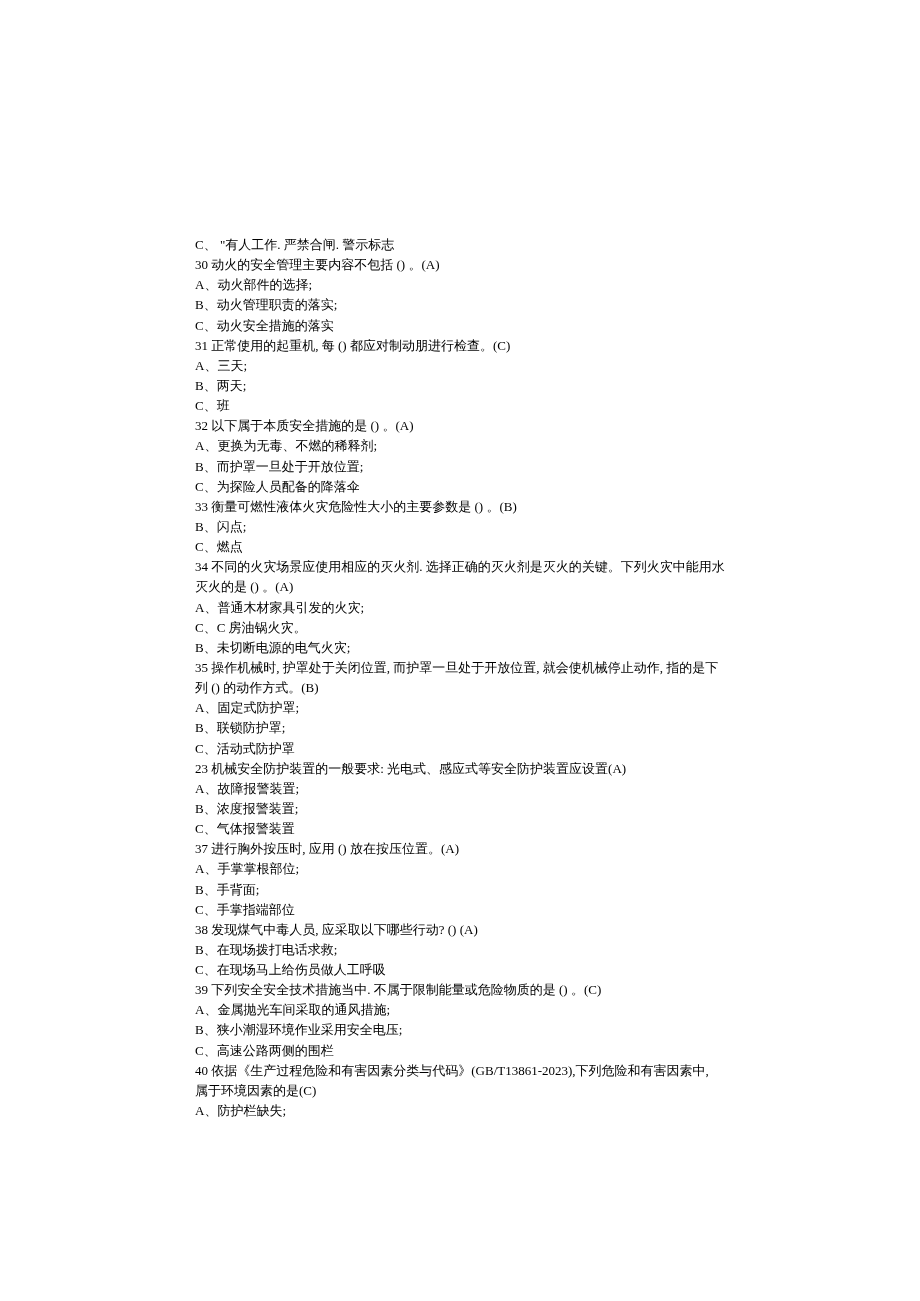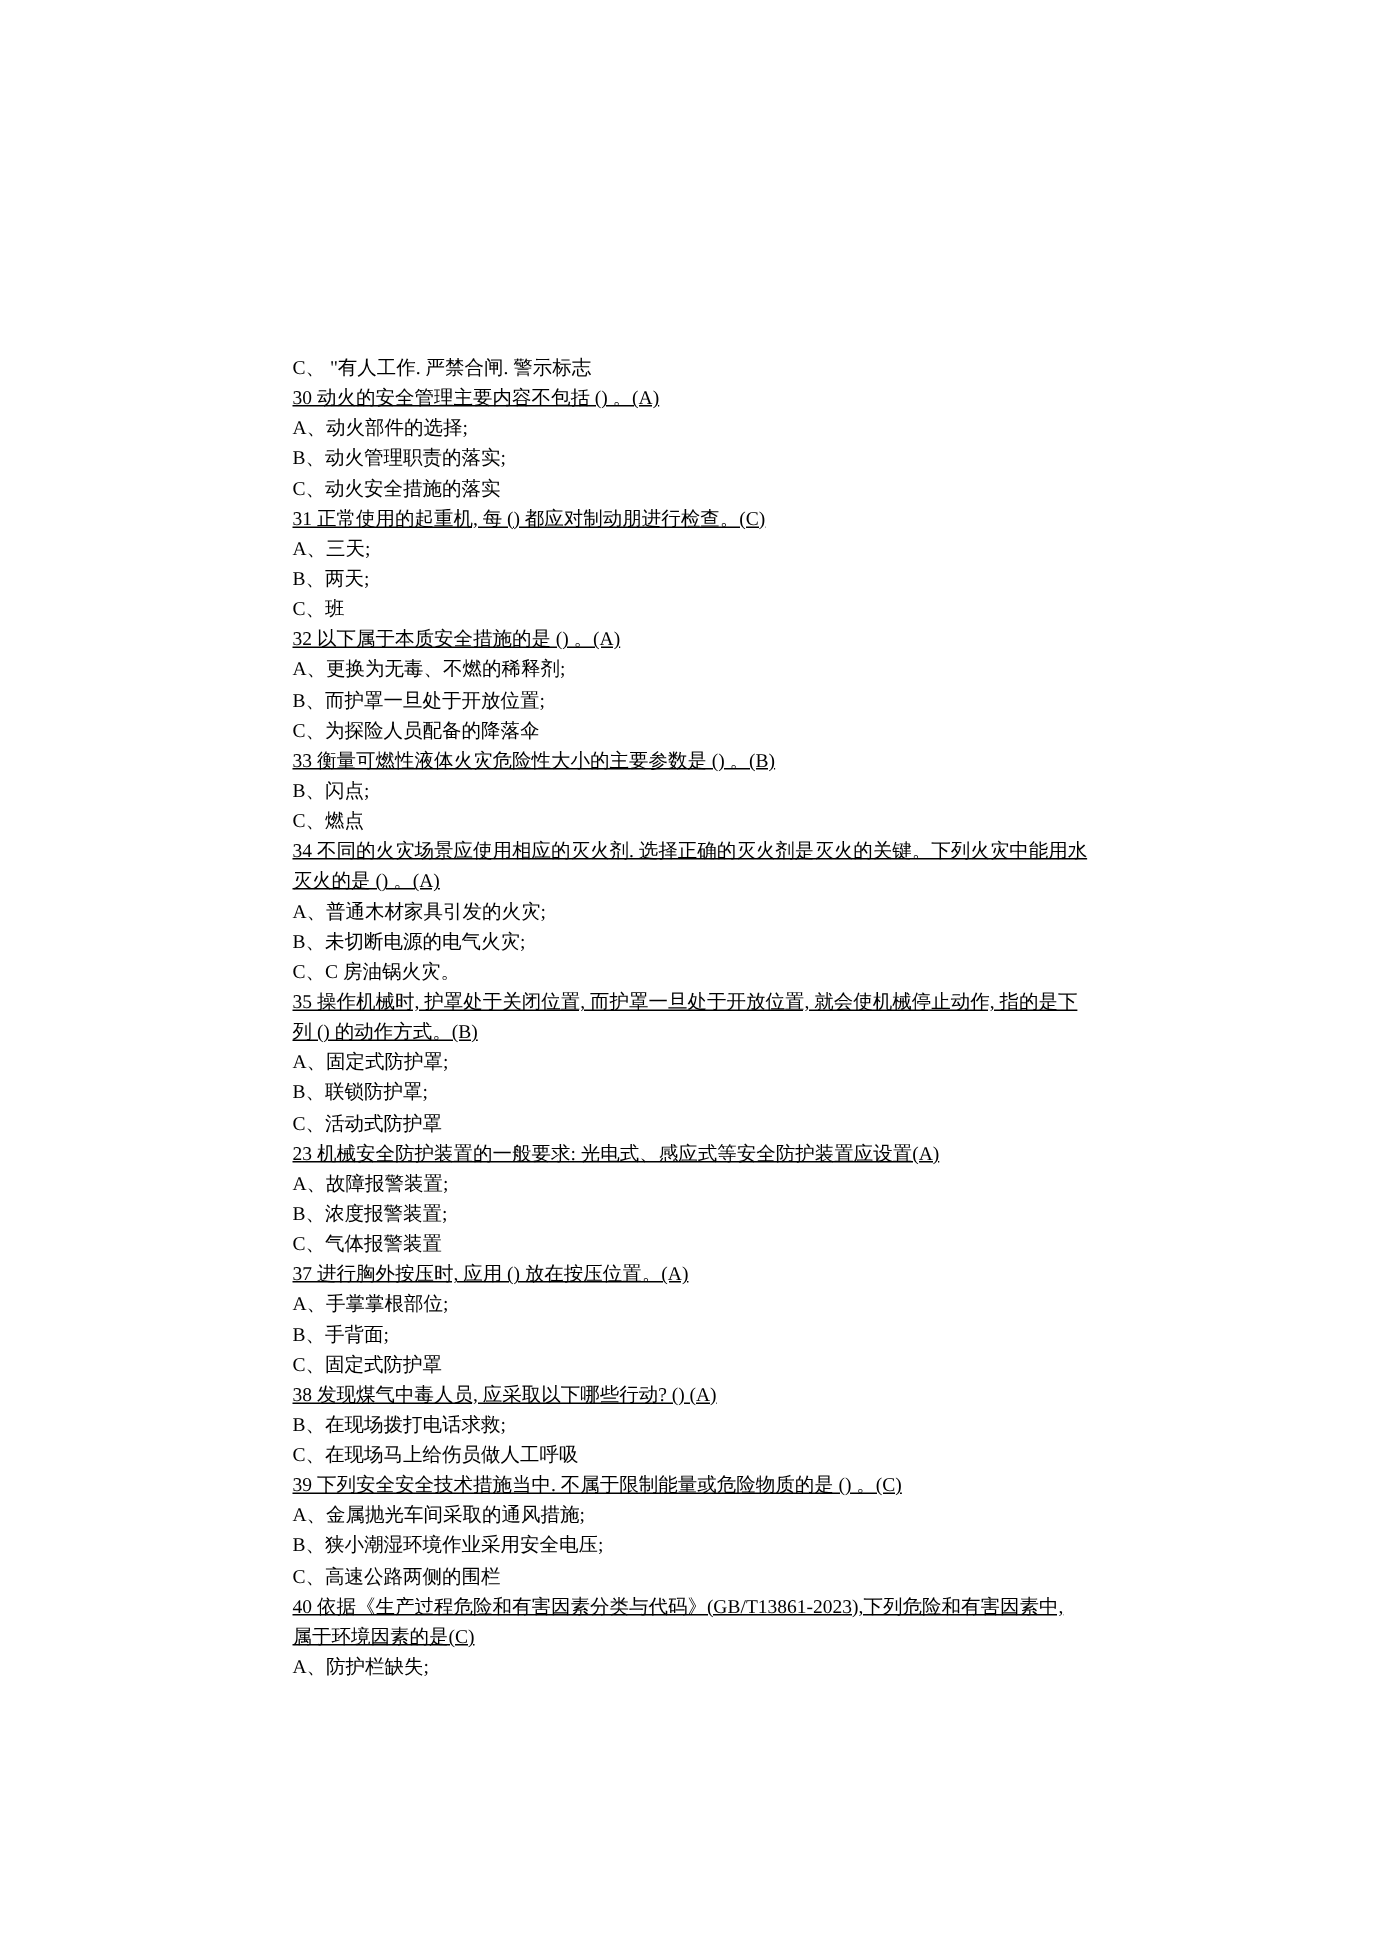--- a/index.html
+++ b/index.html
@@ -14,21 +14,20 @@
       color: #000;
       background: #fff;
       width: 920px;
       padding: 235px 195px 235px 195px;
     }
     .line {
       display: block;
     }
     .q-line {
       display: block;
-      text-decoration: underline;
     }
   </style>
 </head>
 <body>
 
 <div class="content">
   <span class="line">C、 "有人工作. 严禁合闸. 警示标志</span>
   <span class="q-line">30 动火的安全管理主要内容不包括 () 。(A)</span>
   <span class="line">A、动火部件的选择;</span>
   <span class="line">B、动火管理职责的落实;</span>
@@ -39,34 +38,34 @@
   <span class="line">C、班</span>
   <span class="q-line">32 以下属于本质安全措施的是 () 。(A)</span>
   <span class="line">A、更换为无毒、不燃的稀释剂;</span>
   <span class="line">B、而护罩一旦处于开放位置;</span>
   <span class="line">C、为探险人员配备的降落伞</span>
   <span class="q-line">33 衡量可燃性液体火灾危险性大小的主要参数是 () 。(B)</span>
   <span class="line">B、闪点;</span>
   <span class="line">C、燃点</span>
   <span class="q-line">34 不同的火灾场景应使用相应的灭火剂. 选择正确的灭火剂是灭火的关键。下列火灾中能用水灭火的是 () 。(A)</span>
   <span class="line">A、普通木材家具引发的火灾;</span>
+  <span class="line">C、C 房油锅火灾。</span>
   <span class="line">B、未切断电源的电气火灾;</span>
-  <span class="line">C、C 房油锅火灾。</span>
   <span class="q-line">35 操作机械时, 护罩处于关闭位置, 而护罩一旦处于开放位置, 就会使机械停止动作, 指的是下列 () 的动作方式。(B)</span>
   <span class="line">A、固定式防护罩;</span>
   <span class="line">B、联锁防护罩;</span>
   <span class="line">C、活动式防护罩</span>
   <span class="q-line">23 机械安全防护装置的一般要求: 光电式、感应式等安全防护装置应设置(A)</span>
   <span class="line">A、故障报警装置;</span>
   <span class="line">B、浓度报警装置;</span>
   <span class="line">C、气体报警装置</span>
   <span class="q-line">37 进行胸外按压时, 应用 () 放在按压位置。(A)</span>
   <span class="line">A、手掌掌根部位;</span>
   <span class="line">B、手背面;</span>
-  <span class="line">C、固定式防护罩</span>
+  <span class="line">C、手掌指端部位</span>
   <span class="q-line">38 发现煤气中毒人员, 应采取以下哪些行动?  () (A)</span>
   <span class="line">B、在现场拨打电话求救;</span>
   <span class="line">C、在现场马上给伤员做人工呼吸</span>
   <span class="q-line">39 下列安全安全技术措施当中. 不属于限制能量或危险物质的是 () 。(C)</span>
   <span class="line">A、金属抛光车间采取的通风措施;</span>
   <span class="line">B、狭小潮湿环境作业采用安全电压;</span>
   <span class="line">C、高速公路两侧的围栏</span>
   <span class="q-line">40 依据《生产过程危险和有害因素分类与代码》(GB/T13861-2023),下列危险和有害因素中, 属于环境因素的是(C)</span>
   <span class="line">A、防护栏缺失;</span>
 </div>

